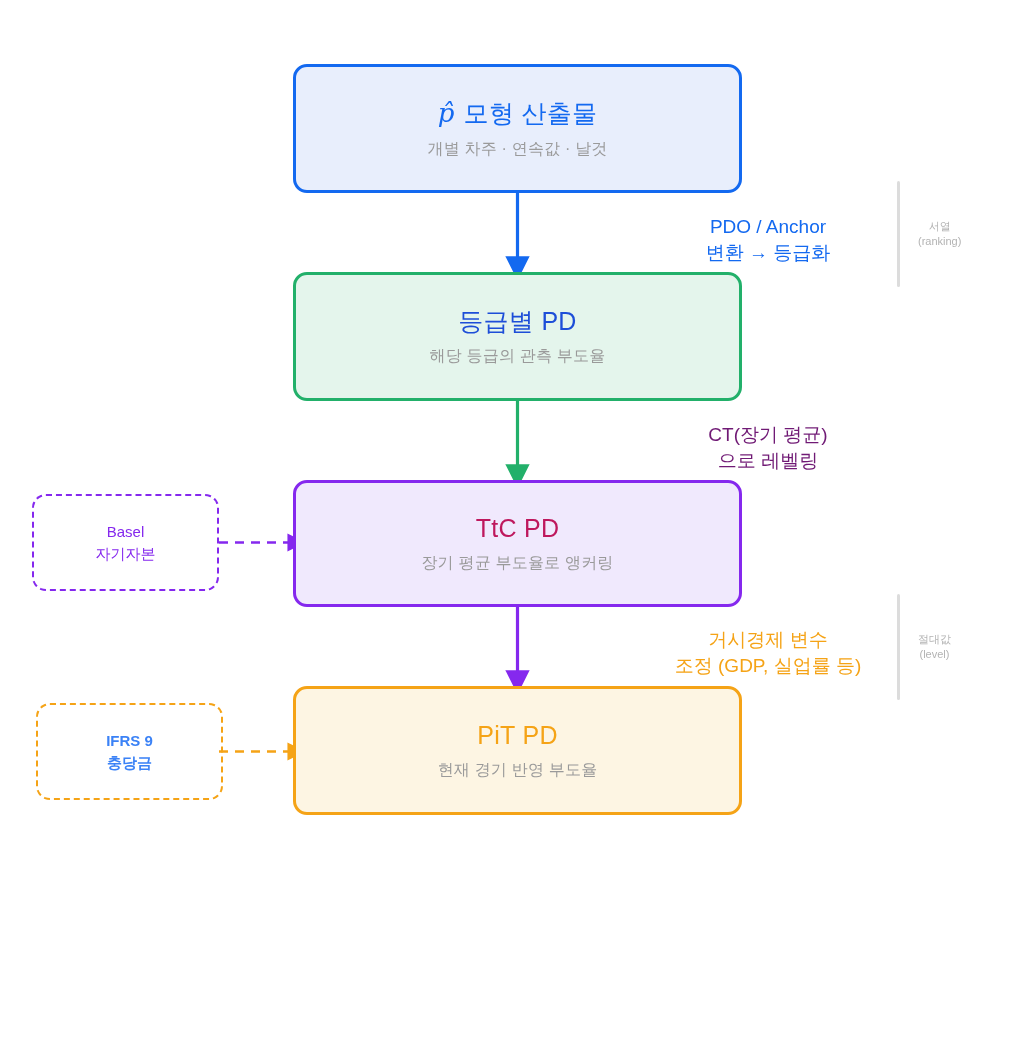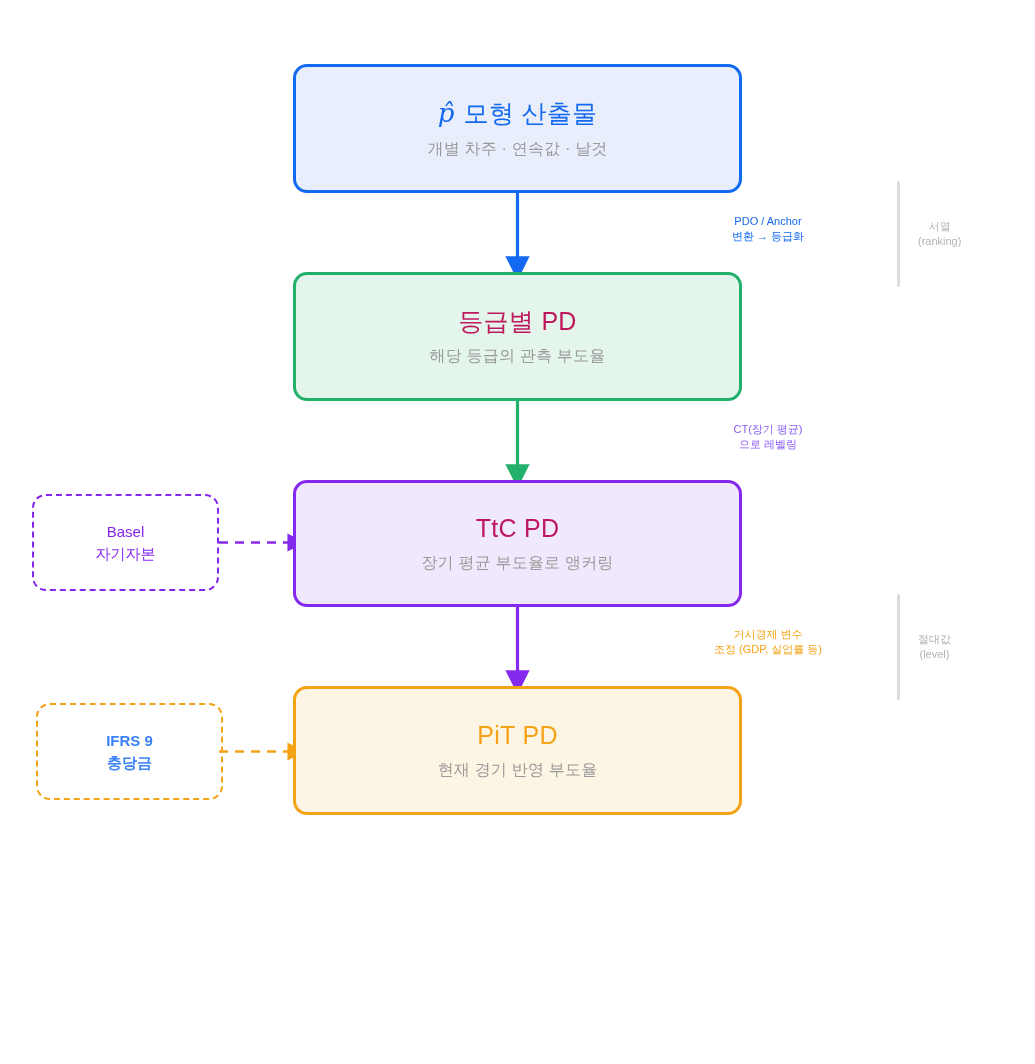--- a/index.html
+++ b/index.html
@@ -71,21 +71,21 @@
     border-color: #1369f0;
     background: #e8eefc;
   }
   #node-model-output .node-title { color: #1369f0; }
 
   #node-grade-pd {
     left: 293px; top: 272px; width: 449px; height: 129px;
     border-color: #22b06a;
     background: #e4f5ec;
   }
-  #node-grade-pd .node-title { color: #be185d; }
+  #node-grade-pd .node-title { color: #1d4ed8; }
 
   #node-ttc-pd {
     left: 293px; top: 480px; width: 449px; height: 127px;
     border-color: #8528ee;
     background: #f0e9fd;
   }
   #node-ttc-pd .node-title { color: #be185d; }
 
   #node-pit-pd {
     left: 293px; top: 686px; width: 449px; height: 129px;
@@ -119,31 +119,31 @@
     left: 36px; top: 703px; width: 187px; height: 97px;
     border-color: #f5a316;
     color: #3b82f6;
     font-weight: bold;
   }
 
   
   .edge-label {
     position: absolute;
     text-align: center;
-    font-size: 11px;
+    font-size: 19px;
     line-height: 1.35;
     white-space: nowrap;
   }
   #edge-label-pdo {
     left: 668px; top: 214px; width: 200px;
     color: #1369f0;
   }
   #edge-label-ct {
     left: 668px; top: 422px; width: 200px;
-    color: #8b5cf6;
+    color: #701a75;
   }
   #edge-label-macro {
     left: 648px; top: 627px; width: 240px;
     color: #f5a316;
   }
 
   
   .regime {
     position: absolute;
     display: flex;

